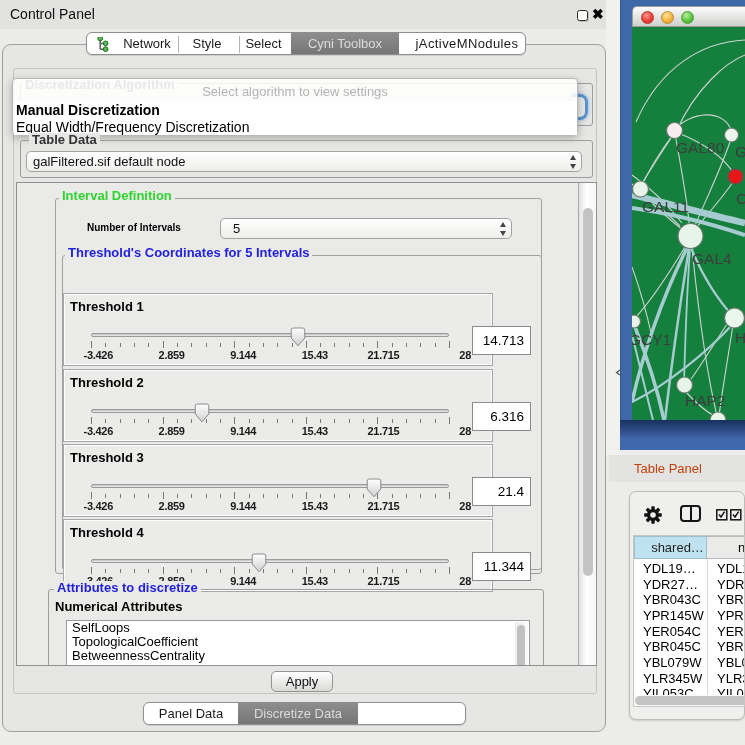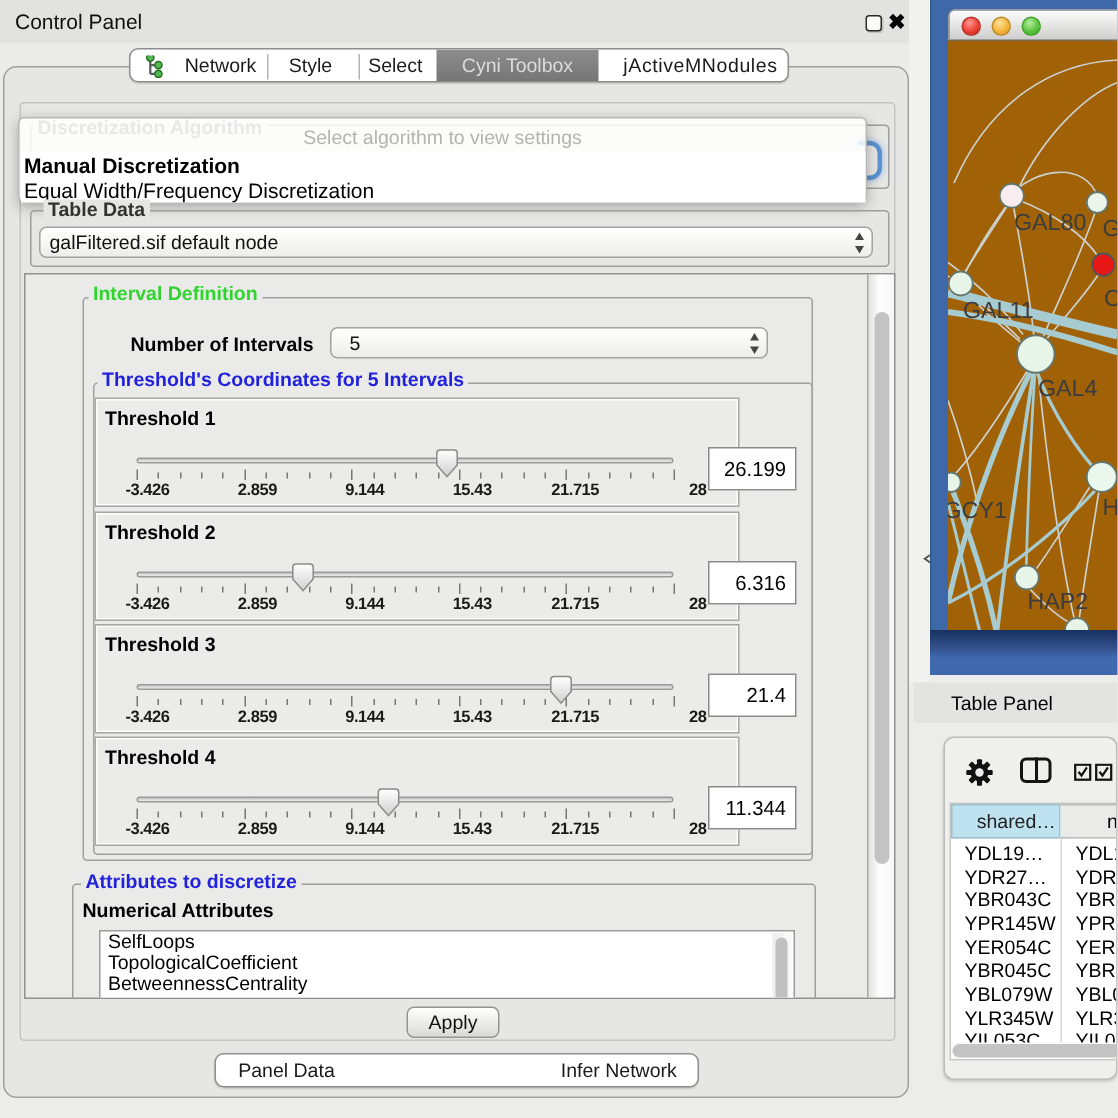--- a/index.html
+++ b/index.html
@@ -43,40 +43,40 @@
   font-size:14px; font-weight:bold; color:#000; line-height:19px; padding-left:2px; }
 #popup .r3 { position:absolute; left:1px; top:41px; width:563px; height:15px; background:#fff;
   font-size:14px; color:#000; line-height:15px; padding-left:2px; }
 
 
 #scrollpane { left:16px; top:182px; width:581px; height:484px; border:1px solid #919191;
   background:#eaeae8; overflow:hidden; }
 
 
 .thr { position:absolute; left:46px; width:430px; height:73px;
-  border:1px solid #a6a6a6; box-shadow:inset 0 0 0 1px #fdfdfd; background:#ebebe9; }
+  border:1px solid #a6a6a6; box-shadow:inset 0 0 0 1px #fdfdfd; background:#ebebe9;margin-top:28px; }
 .thr .lab { position:absolute; left:6px; top:5px; font-size:13px; font-weight:bold; color:#000; }
 .thr .track { position:absolute; left:27px; top:39px; width:358px; height:4px;
   background:linear-gradient(#c2c2c2,#ededed); border:1px solid #9a9a9a; border-radius:2px; }
 .thr .vbox { position:absolute; left:408px; top:32px; width:59px; height:29px; background:#fff;
   border:1px solid #8a8a8a; font-size:13.5px; text-align:right; line-height:27px; padding-right:6px; }
 .tick { position:absolute; width:1px; background:#777; }
 .tlab { position:absolute; font-size:11px; font-weight:bold; color:#1a1a1a; top:55px; width:44px; text-align:right; letter-spacing:-0.3px; }
 .thumb { position:absolute; top:33px; }
 
 
 #applybtn { left:271px; top:671px; width:62px; height:21px; background:linear-gradient(#ffffff,#d9d9d7);
   border:1px solid #949494; border-radius:5px; font-size:13px; text-align:center; line-height:19px; color:#111; }
 
 
 #netwin { left:620px; top:0; width:125px; height:450px; background:#3e68a8; border-left:1px solid #36598e; }
 #nettitle { left:632px; top:6px; width:113px; height:21px;
   background:linear-gradient(#fcfcfc,#cfcfcd); border-top-left-radius:5px; border:1px solid #9b9b9b; border-right:none; }
 .light { position:absolute; top:3.5px; width:13px; height:13px; border-radius:50%; }
-#netcanvas { left:632px; top:27px; width:113px; height:393px; background:#a16207; overflow:hidden; }
+#netcanvas { left:632px; top:27px; width:113px; height:393px; background:#15803d; overflow:hidden; }
 
 #tphead { left:609px; top:455px; width:136px; height:27px; background:#e3e3e1; }
 #tpbox { left:629px; top:491px; width:116px; height:229px; background:#efefed;
   border:1px solid #bcbcba; border-radius:7px; box-shadow:0 1px 2px rgba(0,0,0,0.15); }
 #tbl { left:633px; top:535px; width:112px; height:172px; background:#fff; border:1px solid #c6c6c4; overflow:hidden; font-size:13px; }
 .trow { position:absolute; left:0; width:200px; white-space:nowrap; color:#000; }
 </style>
 </head>
 <body>
 <div id="stage">
@@ -128,21 +128,21 @@
         <path d="M4,15 L7,10 H1 Z" fill="#444"></path>
       </svg>
   </div>
 
   <div class="abs" id="scrollpane">
     <div id="scrollinner" class="abs" style="left:0; top:0; width:562px; height:484px;">
 
       <div class="grp" style="left:38px; top:15px; width:487px; height:376px; border-color:#a0a0a0;"></div>
       <div class="gtitle" style="left:42px; top:6px; color:#2fd42f; background:#eaeae8;">Interval Definition</div>
 
-      <div class="abs" style="left:70px; top:39px; font-size:13px; font-weight:bold; color:#000;">Number of Intervals</div>
+      <div class="abs" style="left:70px; top:39px; font-size:10px; font-weight:bold; color:#000;">Number of Intervals</div>
       <div class="combo" style="left:203px; top:35px; width:292px; height:21px; background:linear-gradient(#ffffff,#ededeb);">
         <span class="txt" style="left:12px;">5</span>
         <svg class="arr" viewBox="0 0 8 16">
             <path d="M4,1 L7,6 H1 Z" fill="#444"></path>
             <path d="M4,15 L7,10 H1 Z" fill="#444"></path>
           </svg>
       </div>
 
       <div class="grp" style="left:45px; top:72px; width:480px; height:315px; border-color:#a0a0a0;"></div>
       <div class="gtitle" style="left:48px; top:63px; color:#2222dd; background:#eaeae8;">Threshold's Coordinates for 5 Intervals</div>
@@ -184,21 +184,21 @@
   <div class="tlab" style="left:363.0px;">28</div>
   <svg class="thumb" style="left:225.6px;" width="16" height="20" viewBox="0 0 16 20">
     <defs>
               <linearGradient id="tg83" x1="0" y1="0" x2="0" y2="1">
       <stop offset="0" stop-color="#ffffff"></stop>
                 <stop offset="1" stop-color="#cfcfcf"></stop>
               </linearGradient>
             </defs>
     <path d="M3.2,1 H12.8 Q14.8,1 14.8,3.2 V11 L8,18.8 L1.2,11 V3.2 Q1.2,1 3.2,1 Z" fill="url(#tg83)" stroke="#8a8a8a" stroke-width="1"></path>
           </svg>
-  <div class="vbox">26.199</div>
+  <div class="vbox">14.713</div>
 </div>
 <div class="thr" style="top:158px;">
   <div class="lab">Threshold 2</div>
   <div class="track"></div>
   <div class="tick" style="left:27.0px; top:47px; height:7px;"></div>
   <div class="tick" style="left:41.3px; top:49px; height:4px;"></div>
   <div class="tick" style="left:55.6px; top:49px; height:4px;"></div>
   <div class="tick" style="left:70.0px; top:49px; height:4px;"></div>
   <div class="tick" style="left:84.3px; top:49px; height:4px;"></div>
   <div class="tick" style="left:98.6px; top:47px; height:7px;"></div>
@@ -348,21 +348,21 @@
     <div class="abs" style="left:561px; top:0; width:18px; height:482px;
          background:linear-gradient(to right,#e2e2e2,#ffffff 45%,#f6f6f6); border-left:1px solid #a6a6a6;">
       <div style="position:absolute; left:4px; top:25px; width:10px; height:368px; background:#c3c3c3; border-radius:5px;"></div>
     </div>
   </div>
 
   <div class="abs" id="applybtn">Apply</div>
 
   <div class="seg" style="left:143px; top:702px; width:323px;">
     <div class="s" style="left:0; width:94px;">Panel Data</div>
-    <div class="s" style="left:214px; width:109px;">Infer Network</div>
+    <div class="s sel" style="left:94px; width:120px;">Discretize Data</div>
   </div>
 
   <div class="abs" style="left:606px; top:0; width:14px; height:455px; background:#f1f1ef;"></div>
   <div class="abs" id="netwin"></div>
   <div class="abs" style="left:620px; top:420px; width:125px; height:30px;
        background:linear-gradient(#17315f, #33518d 40%, #4068ac 62%, #4068ac);"></div>
   <div class="abs" id="nettitle">
     <div class="light" style="left:8px;  background:radial-gradient(circle at 40% 30%, #ff9890, #ee4136 55%, #c42c22); border:0.5px solid #b5352c;"></div>
     <div class="light" style="left:28px; background:radial-gradient(circle at 40% 30%, #ffe2a0, #f5b63d 55%, #d29325); border:0.5px solid #c08c2b;"></div>
     <div class="light" style="left:48px; background:radial-gradient(circle at 40% 30%, #b8eda0, #5cc440 55%, #3d9e27); border:0.5px solid #46a32f;"></div>
@@ -423,21 +423,21 @@
           <text x="53" y="379">HAP2</text>
         </g>
       </g>
     </svg>
   </div>
   <svg class="abs" style="left:615px; top:369px;" width="6" height="7" viewBox="0 0 6 7">
     <path d="M5,1 L1.5,3.5 L5,6" fill="none" stroke="#555" stroke-width="1.3"></path>
     </svg>
 
   <div class="abs" id="tphead">
-      <span style="position:absolute; left:25px; top:6px; font-size:13px; color:#000000;">Table Panel</span>
+      <span style="position:absolute; left:25px; top:6px; font-size:13px; color:#c2410c;">Table Panel</span>
     </div>
   <div class="abs" id="tpbox">
   <svg style="position:absolute;left:13.5px;top:14px;" width="18" height="18" viewBox="0 0 18 18">
     <g transform="translate(9,9)" fill="#111">
       <g>
         <rect x="-1.7" y="-8.8" width="3.4" height="4.5" rx="0.7"></rect>
         <rect x="-1.7" y="-8.8" width="3.4" height="4.5" rx="0.7" transform="rotate(45)"></rect>
         <rect x="-1.7" y="-8.8" width="3.4" height="4.5" rx="0.7" transform="rotate(90)"></rect>
         <rect x="-1.7" y="-8.8" width="3.4" height="4.5" rx="0.7" transform="rotate(135)"></rect>
         <rect x="-1.7" y="-8.8" width="3.4" height="4.5" rx="0.7" transform="rotate(180)"></rect>

